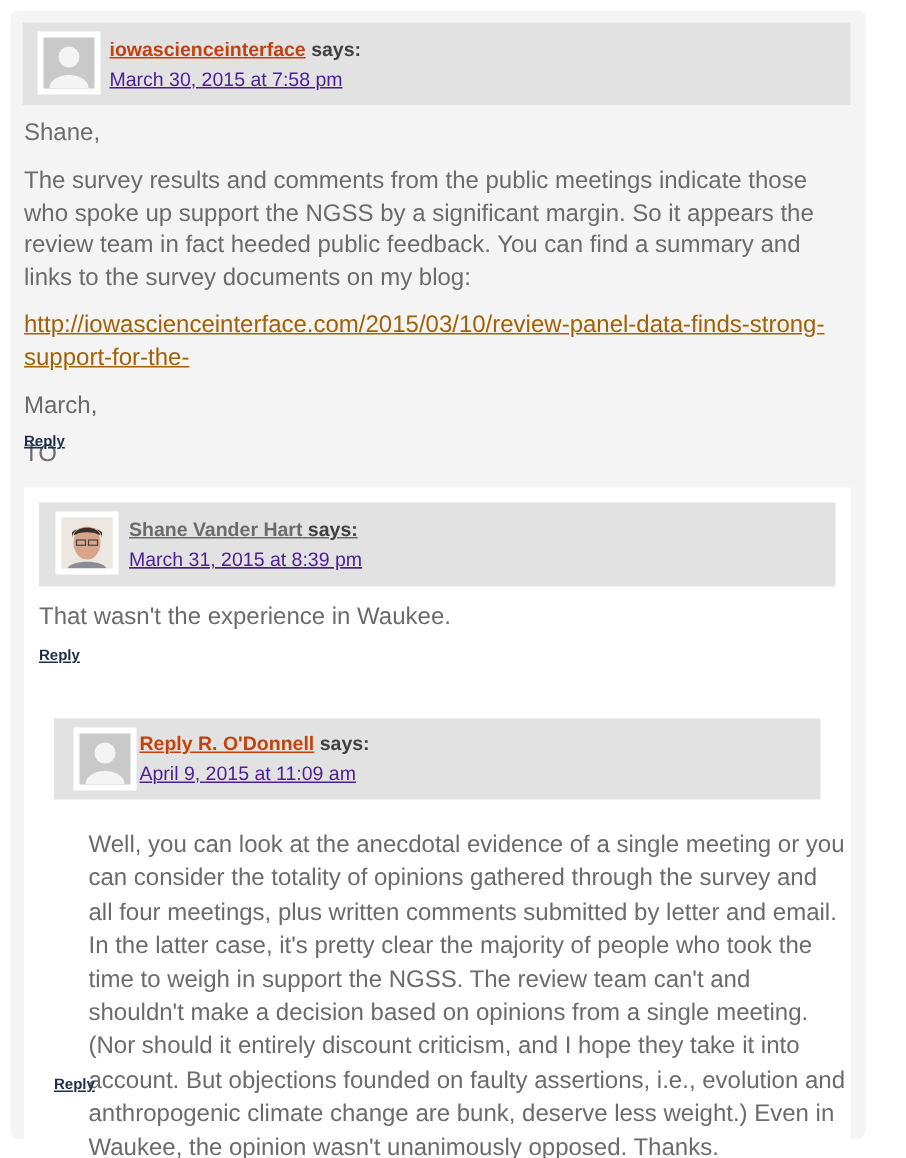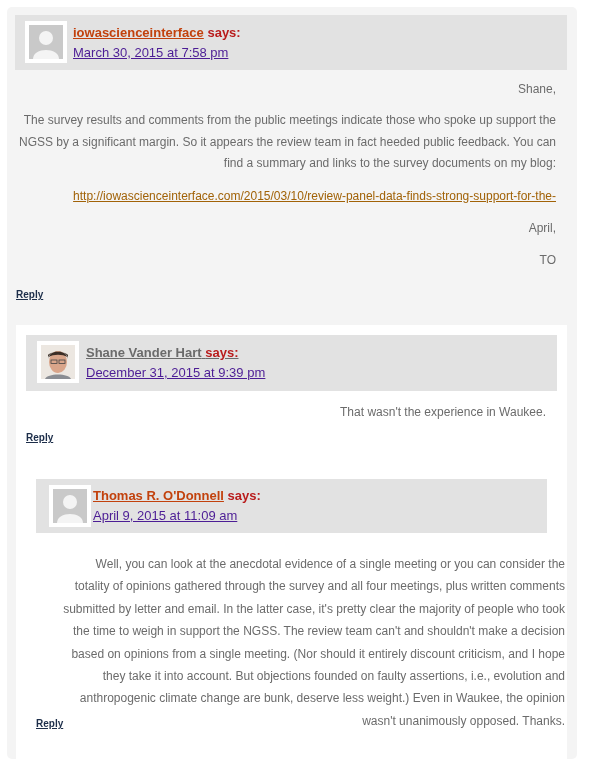--- a/index.html
+++ b/index.html
@@ -9,23 +9,23 @@
   .outer { position:absolute; left:7px; top:7px; width:570px; height:752px;
            background:#f4f4f4; border-radius:5px; box-sizing:border-box; }
   .c-header { position:absolute; background:#e2e2e2; box-sizing:border-box; }
   .avatar { position:absolute; width:34px; height:34px; background:#fff;
             padding:4px; box-sizing:content-box; }
   .avatar .inner { width:34px; height:34px; background:#c9c9c9; position:relative; overflow:hidden; }
   .avatar svg { display:block; }
   .meta { position:absolute; font-size:13px; line-height:20px; }
   .author { font-weight:bold; color:#c2410c; text-decoration:underline; }
   .author.plain { color:#6b6b6b; text-decoration:none; }
-  .says { font-weight:bold; color:#b91c1c; }
+  .says { font-weight:bold; color:#404040; }
   .date { color:#4c1d95; text-decoration:underline; display:block; }
-  .body p { margin:0; font-size:12px; line-height:22px; color:#6b6b6b;text-align:right; }
+  .body p { margin:0; font-size:16px; line-height:22px; color:#6b6b6b; }
   .body a.link { color:#a16207; text-decoration:underline; }
   .reply { font-size:10px; font-weight:bold; color:#1d2e4a; text-decoration:underline; position:absolute; }
   .nested1 { position:absolute; left:16px; top:325px; width:551px; height:434px; background:#ffffff; }
   .nested2 { position:absolute; left:36px; top:469px; width:521px; height:290px; background:#ffffff; }
   .abs { position:absolute; }
 </style>
 </head>
 <body>
 
 <div class="outer">
@@ -47,21 +47,21 @@
   </div>
 
   <div class="body abs" style="left:9px; top:71px; width:540px;">
     <p>Shane,</p>
     <p style="margin-top:10px; line-height:21.5px;">The survey results and comments from the public meetings indicate those who spoke up support the NGSS by a significant margin. So it appears the review team in fact heeded public feedback. You can find a summary and links to the survey documents on my blog:</p>
     <p style="margin-top:10px;">
       <a class="link" href="#">
         <span>http://iowascienceinterface.com/2015/03/10/review-panel-data-finds-strong-support-for-the-</span><br>
       </a>
     </p>
-    <p style="margin-top:10px;">April,</p>
+    <p style="margin-top:10px;">March,</p>
     <p style="margin-top:10px;">TO</p>
   </div>
   <a class="reply" href="#" style="left:9px; top:282px;">Reply</a>
 
   <div class="nested1" style="left:9px; top:318px;">
     <div class="c-header" style="left:10px; top:10px; width:531px; height:56px;">
       <div class="avatar" style="left:11px; top:6px;">
         <div class="inner" style="background:#e9e2da;">
           <svg width="34" height="34" viewBox="0 0 34 34">
             <rect width="34" height="34" fill="#ece7e1"></rect>
@@ -70,40 +70,40 @@
             <path d="M8 12 C9 5 25 5 26 12 C22 9 12 9 8 12 Z" fill="#3b2e26"></path>
             <rect x="10" y="15" width="6" height="3.5" fill="none" stroke="#444" stroke-width="0.8"></rect>
             <rect x="18" y="15" width="6" height="3.5" fill="none" stroke="#444" stroke-width="0.8"></rect>
             <path d="M4 34 C6 28 28 28 30 34 Z" fill="#8a8d93"></path>
           </svg>
         </div>
       </div>
       <div class="meta" style="left:60px; top:8px;text-decoration:underline;">
         <span class="author plain">Shane Vander Hart</span>
         <span class="says">says:</span>
-        <a class="date" href="#">December 31, 2015 at 9:39 pm</a>
+        <a class="date" href="#">March 31, 2015 at 8:39 pm</a>
       </div>
     </div>
     <div class="body abs" style="left:10px; top:76px; width:520px;">
       <p>That wasn't the experience in Waukee.</p>
     </div>
     <a class="reply" href="#" style="left:10px; top:107px;">Reply</a>
 
     <div class="nested2" style="left:10px; top:144px; width:531px; height:290px;">
       <div class="c-header" style="left:10px; top:10px; width:511px; height:54px;">
         <div class="avatar" style="left:13px; top:6px;">
           <div class="inner">
             <svg width="34" height="34" viewBox="0 0 34 34">
               <circle cx="17" cy="13" r="7" fill="#f4f4f4"></circle>
               <path d="M4 34 C4 22 30 22 30 34 Z" fill="#f4f4f4"></path>
             </svg>
           </div>
         </div>
         <div class="meta" style="left:57px; top:7px;">
-          <a class="author" href="#">Thomas R. O'Donnell</a>
+          <a class="author" href="#">Reply R. O'Donnell</a>
           <span class="says">says:</span>
           <a class="date" href="#">April 9, 2015 at 11:09 am</a>
         </div>
       </div>
       <div class="body abs" style="left:10px; top:84px; width:506px;margin-left:23px;">
         <p style="line-height:22.4px;">Well, you can look at the anecdotal evidence of a single meeting or you can consider the totality of opinions gathered through the survey and all four meetings, plus written comments submitted by letter and email. In the latter case, it's pretty clear the majority of people who took the time to weigh in support the NGSS. The review team can't and shouldn't make a decision based on opinions from a single meeting. (Nor should it entirely discount criticism, and I hope they take it into account. But objections founded on faulty assertions, i.e., evolution and anthropogenic climate change are bunk, deserve less weight.) Even in Waukee, the opinion wasn't unanimously opposed. Thanks.</p>
       </div>
       <a class="reply" href="#" style="left:10px; top:249px;">Reply</a>
     </div>
   </div>

